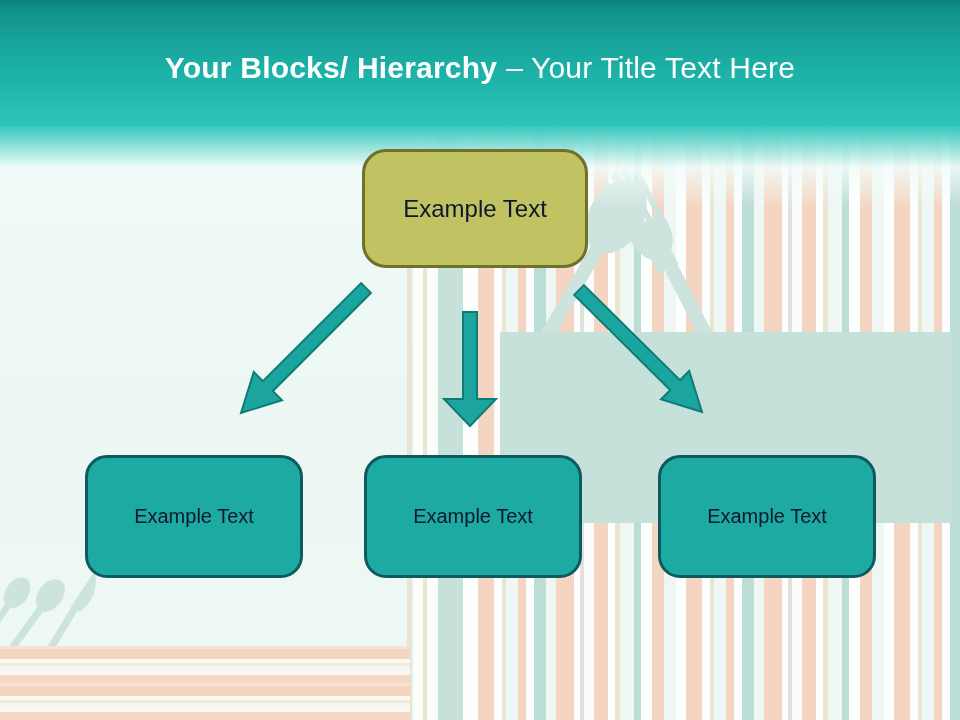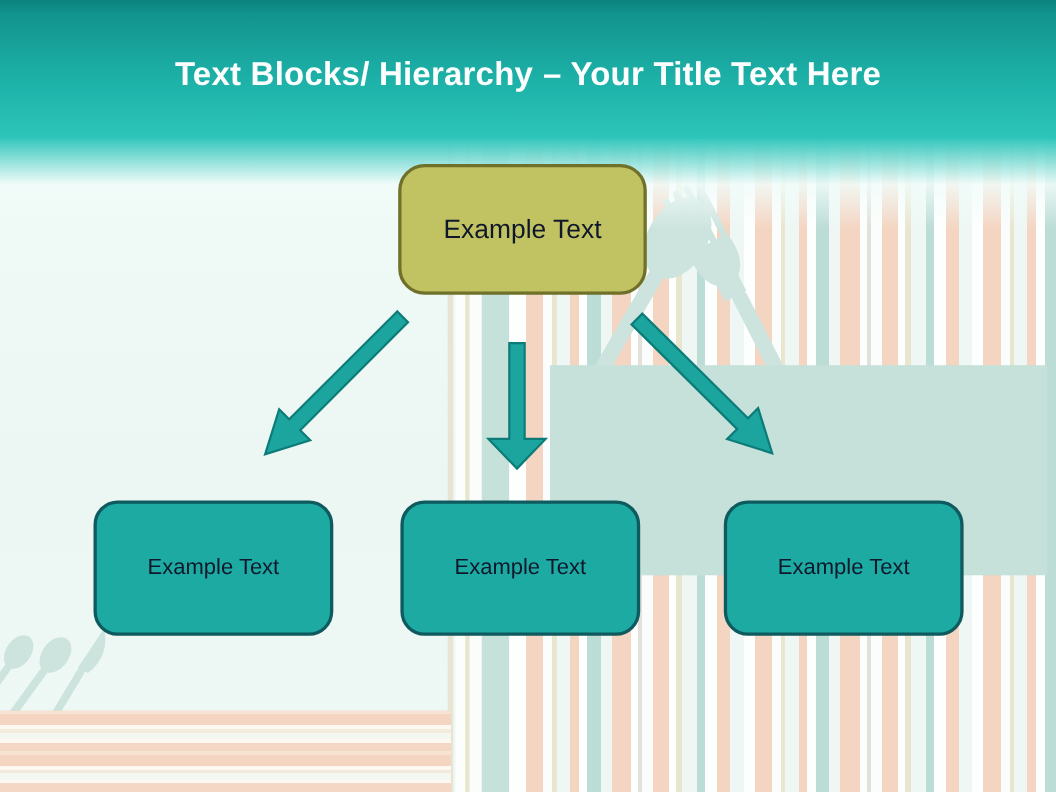--- a/index.html
+++ b/index.html
@@ -66,21 +66,21 @@
   .header{
     position:absolute;left:0;right:0;top:0;height:126px;
     background:linear-gradient(180deg,#0b827d 0px,#12938d 12px,#1cb0a7 70px,#2dc5ba 126px);
   }
   .title-line{
     position:absolute;left:0;right:0;top:51px;
     display:flex;justify-content:center;align-items:baseline;gap:9px;
     color:#fcfefe;font-size:30px;letter-spacing:0.2px;white-space:nowrap;
   }
   .title-bold{font-weight:700;}
-  .title-regular{font-weight:700;}
+  .title-regular{font-weight:400;}
   
   .node{
     position:absolute;display:flex;align-items:center;justify-content:center;
     text-align:center;color:#0f172a;box-sizing:border-box;
   }
   .node-root{
     left:362px;top:149px;width:226px;height:119px;border-radius:24px;
     background:#c1c262;border:3px solid #6f7029;font-size:24px;
   }
   .node-child{
@@ -136,21 +136,21 @@
       <rect x="-8" y="-30" width="15" height="120" rx="7"></rect>
     </g>
   </svg>
 
   <div class="accent-block"></div>
   <div class="hstripes"></div>
 
   <div class="header-fade"></div>
   <div class="header">
     <div class="title-line">
-      <span class="title-bold">Text Blocks/ Hierarchy</span>
+      <span class="title-bold">Your Blocks/ Hierarchy</span>
       <span class="title-regular">– Your Title Text Here</span>
     </div>
   </div>
 
   <svg class="arrows-layer" width="960" height="720" viewBox="0 0 960 720">
     <polygon class="arrow" points="361.1,283.1 262.9,381.1 253.8,372.0 241,413 282.0,400.2 272.9,391.1 370.9,292.9"></polygon>
     <polygon class="arrow" points="463,312 463,399 444,399 470,426 496,399 477,399 477,312"></polygon>
     <polygon class="arrow" points="574.1,294.9 670.2,390.1 661.0,399.2 702,412 689.2,371.0 680.0,380.2 583.9,285.1"></polygon>
   </svg>
 

